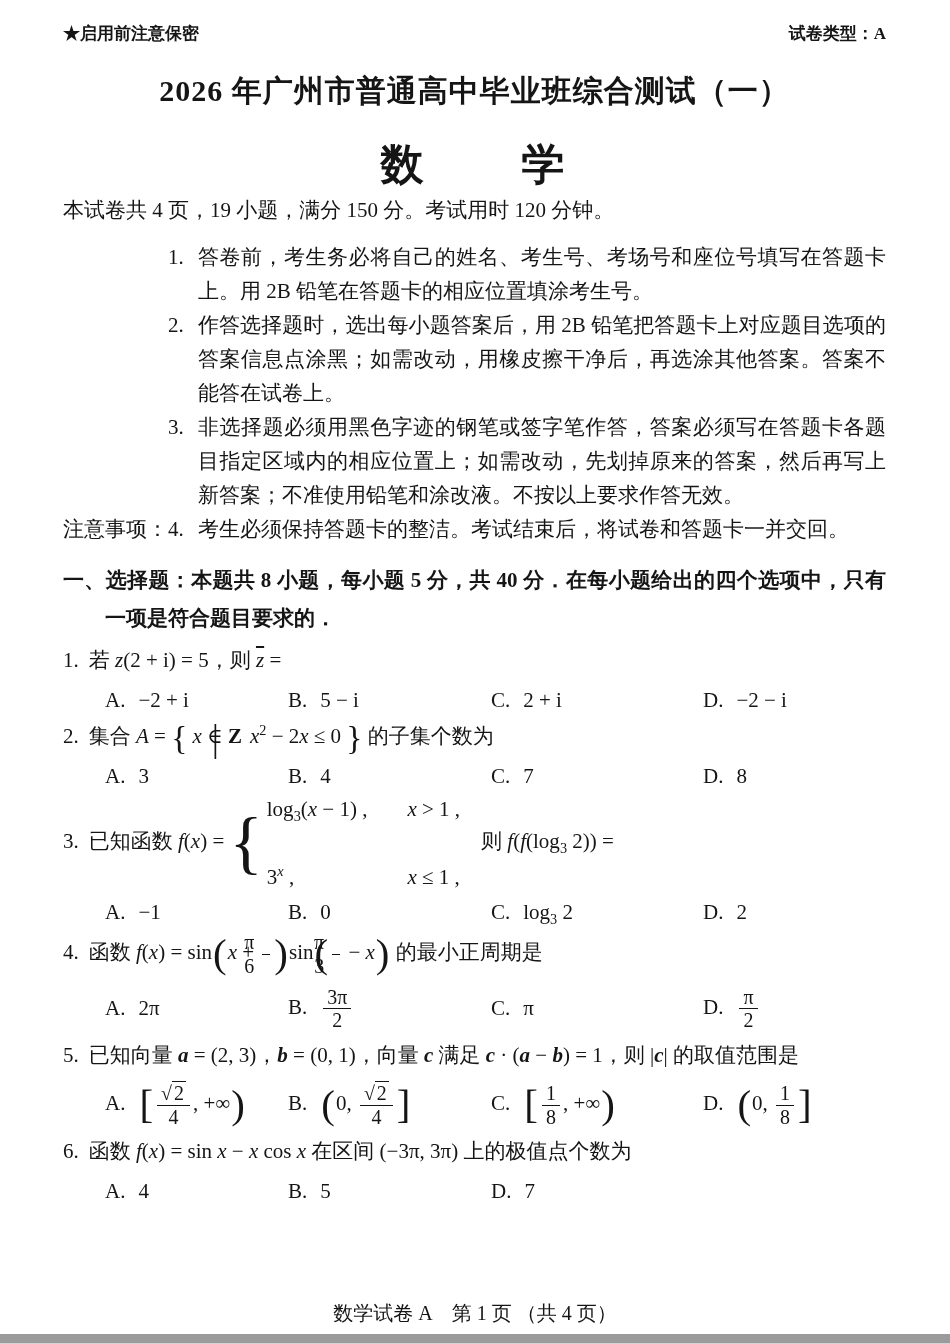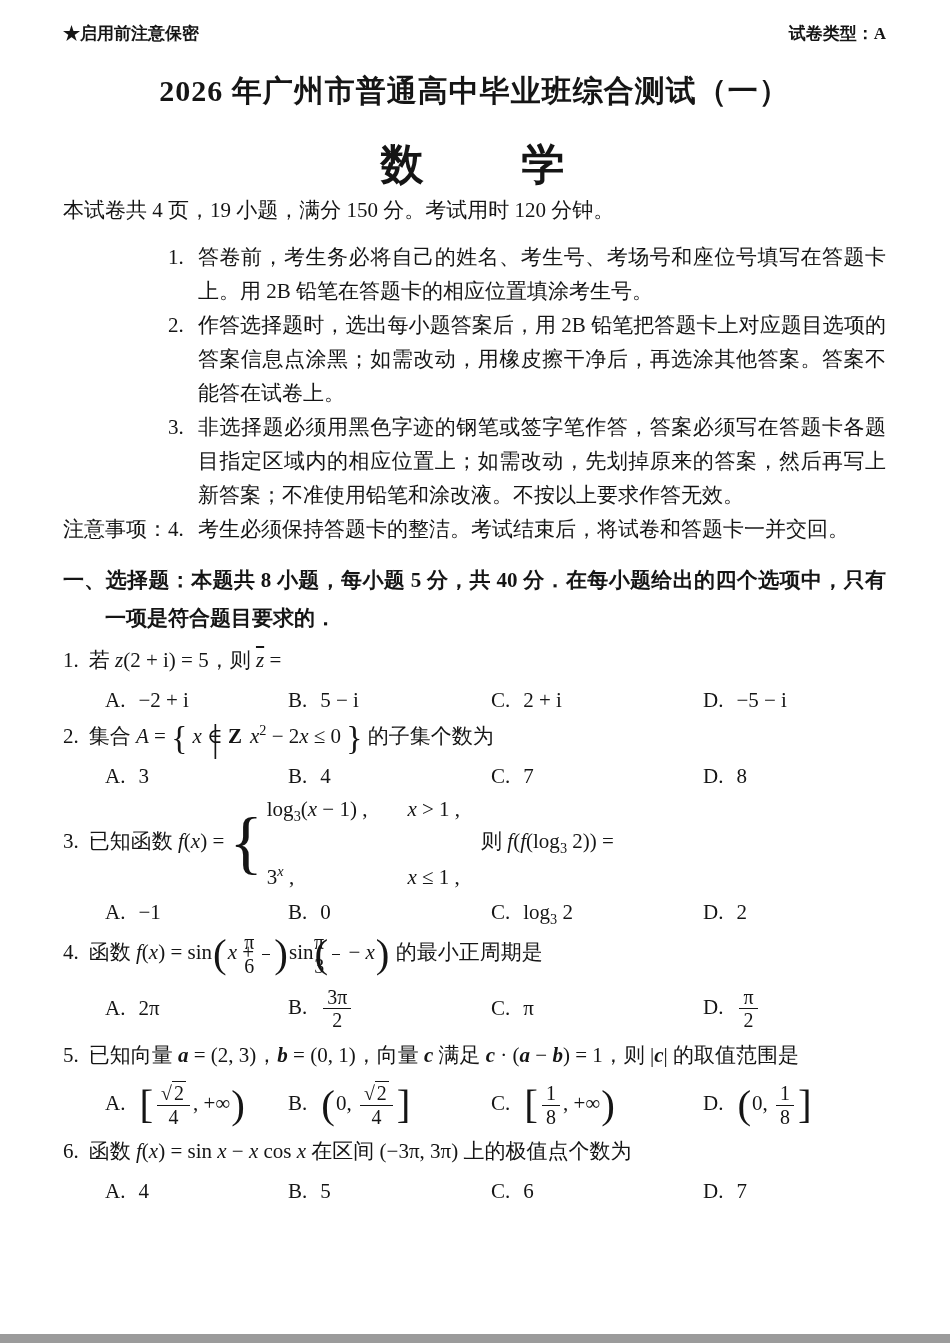--- a/index.html
+++ b/index.html
@@ -89,21 +89,21 @@
     <div class="sec">一、选择题：本题共 8 小题，每小题 5 分，共 40 分．在每小题给出的四个选项中，只有一项是符合题目要求的．</div>
 
     <div class="q">
       <div class="qline">
         <span class="qnum">1.</span><span>若 <i>z</i>(2 + i) = 5，则 <span class="ov"><i>z</i></span> =</span>
       </div>
       <div class="opts">
         <span class="opt"><span class="olab">A.</span><span>−2 + i</span></span>
         <span class="opt"><span class="olab">B.</span><span>5 − i</span></span>
         <span class="opt"><span class="olab">C.</span><span>2 + i</span></span>
-        <span class="opt"><span class="olab">D.</span><span>−5 − i</span></span>
+        <span class="opt"><span class="olab">D.</span><span>−2 − i</span></span>
       </div>
     </div>
 
     <div class="q">
       <div class="qline">
         <span class="qnum">2.</span><span>集合 <i>A</i> = <span class="d1">{</span> <i>x</i> ∈ <b>Z</b><span class="d1 vb">|</span><i>x</i><sup>2</sup> − 2<i>x</i> ≤ 0 <span class="d1">}</span> 的子集个数为</span>
       </div>
       <div class="opts">
         <span class="opt"><span class="olab">A.</span><span>3</span></span>
         <span class="opt"><span class="olab">B.</span><span>4</span></span>
@@ -153,21 +153,21 @@
       </div>
     </div>
 
     <div class="q">
       <div class="qline">
         <span class="qnum">6.</span><span>函数 <i>f</i>(<i>x</i>) = sin <i>x</i> − <i>x</i> cos <i>x</i> 在区间 (−3π, 3π) 上的极值点个数为</span>
       </div>
       <div class="opts">
         <span class="opt"><span class="olab">A.</span><span>4</span></span>
         <span class="opt"><span class="olab">B.</span><span>5</span></span>
-        <span class="opt"><span class="olab">C.</span><span>6</span></span>
         <span class="opt"><span class="olab">D.</span><span>7</span></span>
       </div>
     </div>
 
   </div>
 
+  <div class="footer">数学试卷 A　第 1 页 （共 4 页）</div>
   <div class="scanedge"></div>
 </div>
 
 </body></html>

